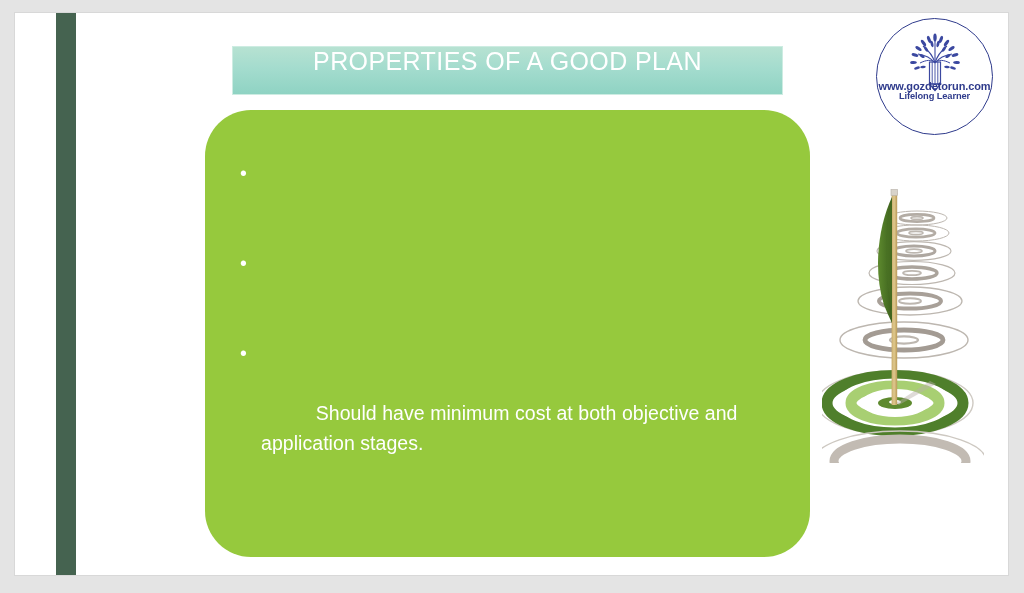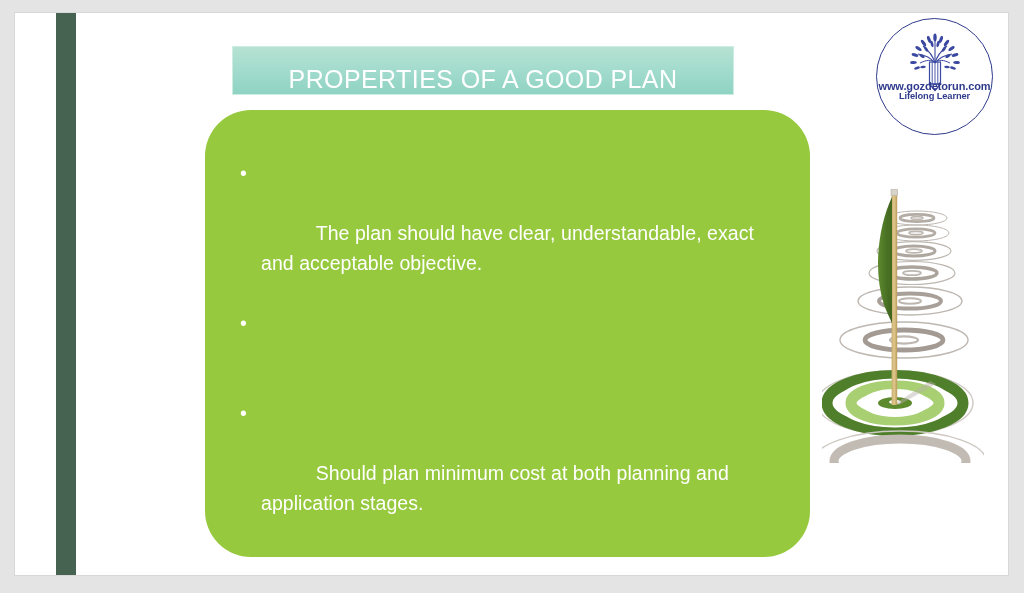--- a/index.html
+++ b/index.html
@@ -43,27 +43,27 @@
     width: 20px;
     height: 562px;
     background: #456350;
   }
 
   
   #title-banner {
     position: absolute;
     left: 217px;
     top: 33px;
-    width: 502px;
+    width: 551px;
     height: 49px;
     background: linear-gradient(180deg, #b7e2d2 0%, #a4dcce 45%, #8fd3c3 100%);
     border: 1px solid #cdece2;
     box-sizing: border-box;
     display: flex;
-    align-items: flex-end;
+    align-items: flex-start;
     justify-content: center;
   }
   #title-text {
     color: #ffffff;
     font-size: 25px;
     letter-spacing: 0.4px;
     font-weight: 400;
     white-space: nowrap;
     font-family: "Liberation Sans", sans-serif;
   }
@@ -173,28 +173,27 @@
     <div id="accent-bar"></div>
 
     <div id="title-banner">
       <span id="title-text">PROPERTIES OF A GOOD PLAN</span>
     </div>
 
     <div id="content-panel">
       <ul id="bullet-list">
         <li class="bullet-item">
           <span class="bullet-marker">•</span>
-          <span class="bullet-text">The plan should have clear, understandable, exact and acceptable objective.</span>
         </li>
         <li class="bullet-item">
           <span class="bullet-marker">•</span>
         </li>
         <li class="bullet-item">
           <span class="bullet-marker">•</span>
-          <span class="bullet-text">Should plan minimum cost at both planning and application stages.</span>
+          <span class="bullet-text">Should have minimum cost at both objective and application stages.</span>
         </li>
 
       </ul>
     </div>
 
     <div id="logo-badge">
       <div id="logo-circle"></div>
       <div id="logo-mark">
         <svg viewBox="0 0 62 62" width="62" height="62" aria-hidden="true">
           <g fill="#3b48a0">

